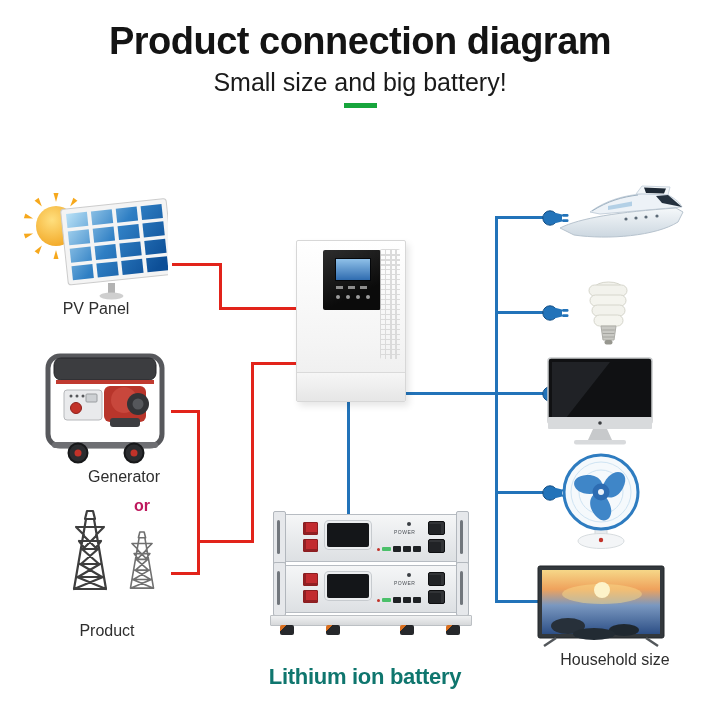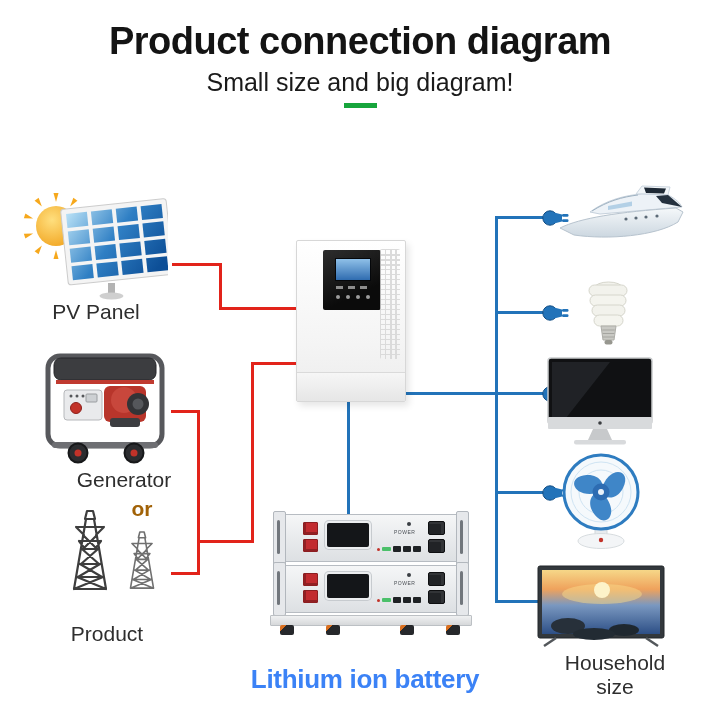--- a/index.html
+++ b/index.html
@@ -14,24 +14,24 @@
   }
   .title{
     position:absolute;top:20px;left:0;width:720px;text-align:center;
     font-size:38px;font-weight:700;letter-spacing:-0.5px;color:var(--title-text);
   }
   .subtitle{
     position:absolute;top:68px;left:0;width:720px;text-align:center;
     font-size:25px;font-weight:400;color:#1a1a1a;
   }
   .accent-bar{position:absolute;top:103px;left:344px;width:33px;height:5px;background:var(--accent-green);}
-  .lbl{position:absolute;font-size:21px;color:var(--label-text);text-align:center;}
-  .lbl.big{font-size:26px;font-weight:600;color:#3b82f6;letter-spacing:-0.3px;}
+  .lbl{position:absolute;font-size:16px;color:var(--label-text);text-align:center;}
+  .lbl.big{font-size:22px;font-weight:600;color:#0f766e;letter-spacing:-0.3px;}
   .lbl.inv{font-size:19px;color:#232323;}
-  .lbl.or{font-weight:700;color:#a16207;}
+  .lbl.or{font-weight:700;color:#be185d;}
   .icon{position:absolute;}
   .wire{position:absolute;}
   .wire.red{background:var(--dc-wire);}
   .wire.blue{background:var(--ac-wire);}
   .wire.h{height:3px;}
   .wire.v{width:3px;}
   
   .inv-box{
     position:absolute;left:296px;top:240px;width:108px;height:160px;
     background:linear-gradient(180deg,#ffffff 0%,#f4f4f4 65%,#ececec 100%);
@@ -82,21 +82,21 @@
   .term-blk.t1{top:6px;} .term-blk.t2{top:24px;}
   .bat-base{position:absolute;left:0px;top:107px;width:200px;height:9px;background:linear-gradient(#f0f1f2,#d6d8da);border:1px solid #bcc0c4;border-radius:1px;}
   .bat-wheel{position:absolute;top:117px;width:14px;height:10px;border-radius:2px;background:linear-gradient(135deg,#d96f1f 0 28%,#26282b 28%);}
 </style>
 </head>
 <body>
 
 <div class="canvas">
 
   <div class="title">Product connection diagram</div>
-  <div class="subtitle">Small size and big diagram!</div>
+  <div class="subtitle">Small size and big battery!</div>
   <div class="accent-bar"></div>
 
   <div class="wire red h" style="left:172px;top:263px;width:50px;"></div>
   <div class="wire red v" style="left:219px;top:263px;height:47px;"></div>
   <div class="wire red h" style="left:219px;top:307px;width:77px;"></div>
   <div class="wire red h" style="left:251px;top:362px;width:45px;"></div>
   <div class="wire red v" style="left:251px;top:362px;height:181px;"></div>
   <div class="wire red h" style="left:197px;top:540px;width:57px;"></div>
   <div class="wire red v" style="left:197px;top:410px;height:165px;"></div>
   <div class="wire red h" style="left:171px;top:410px;width:29px;"></div>

